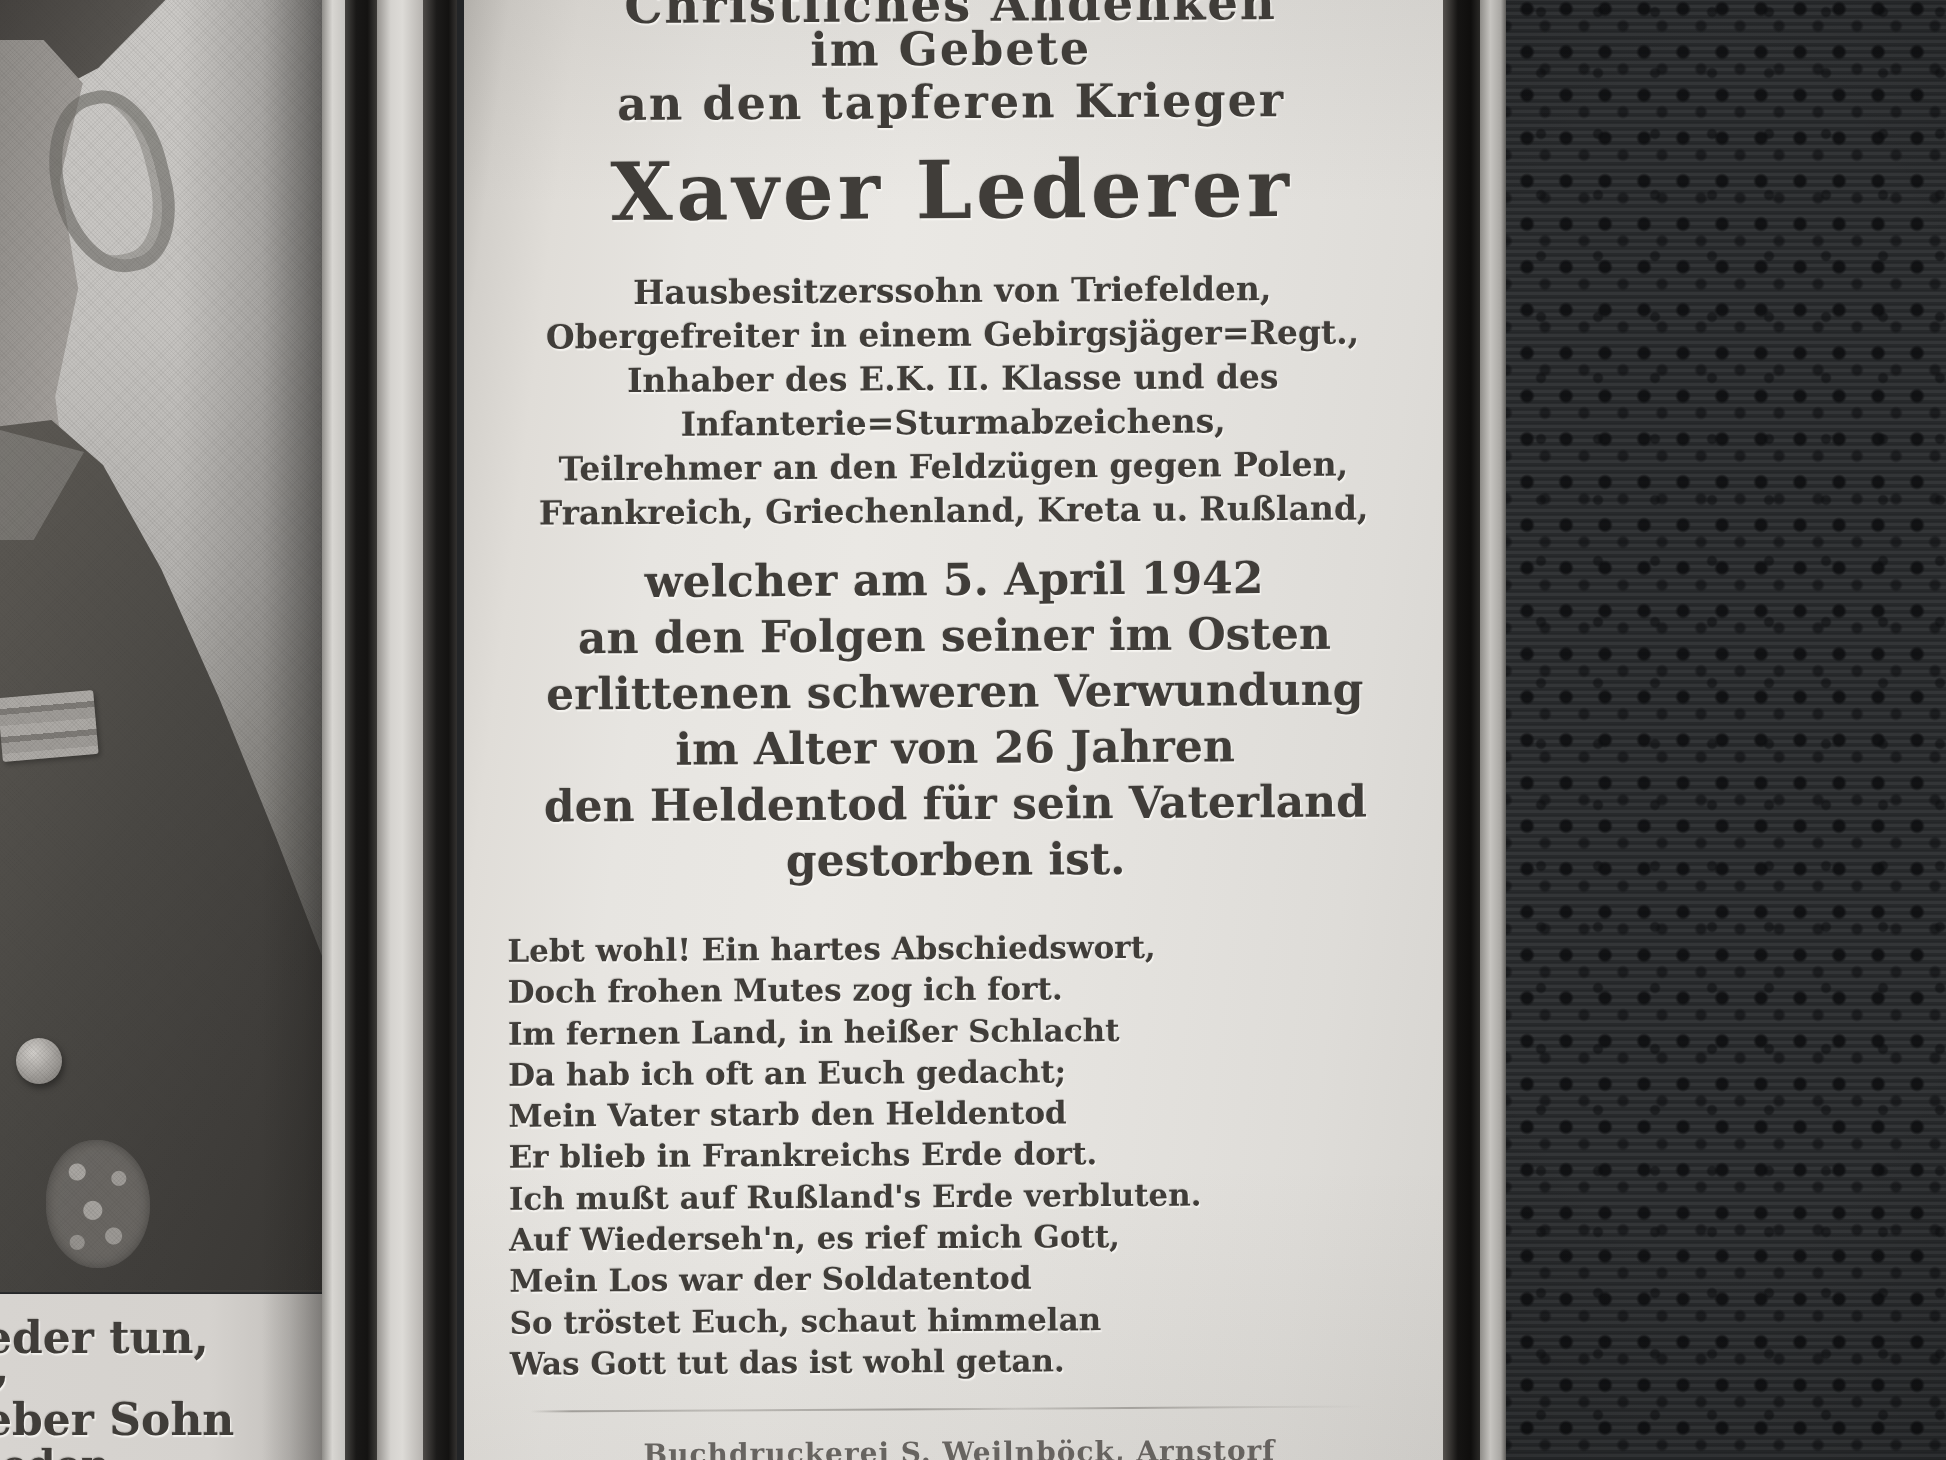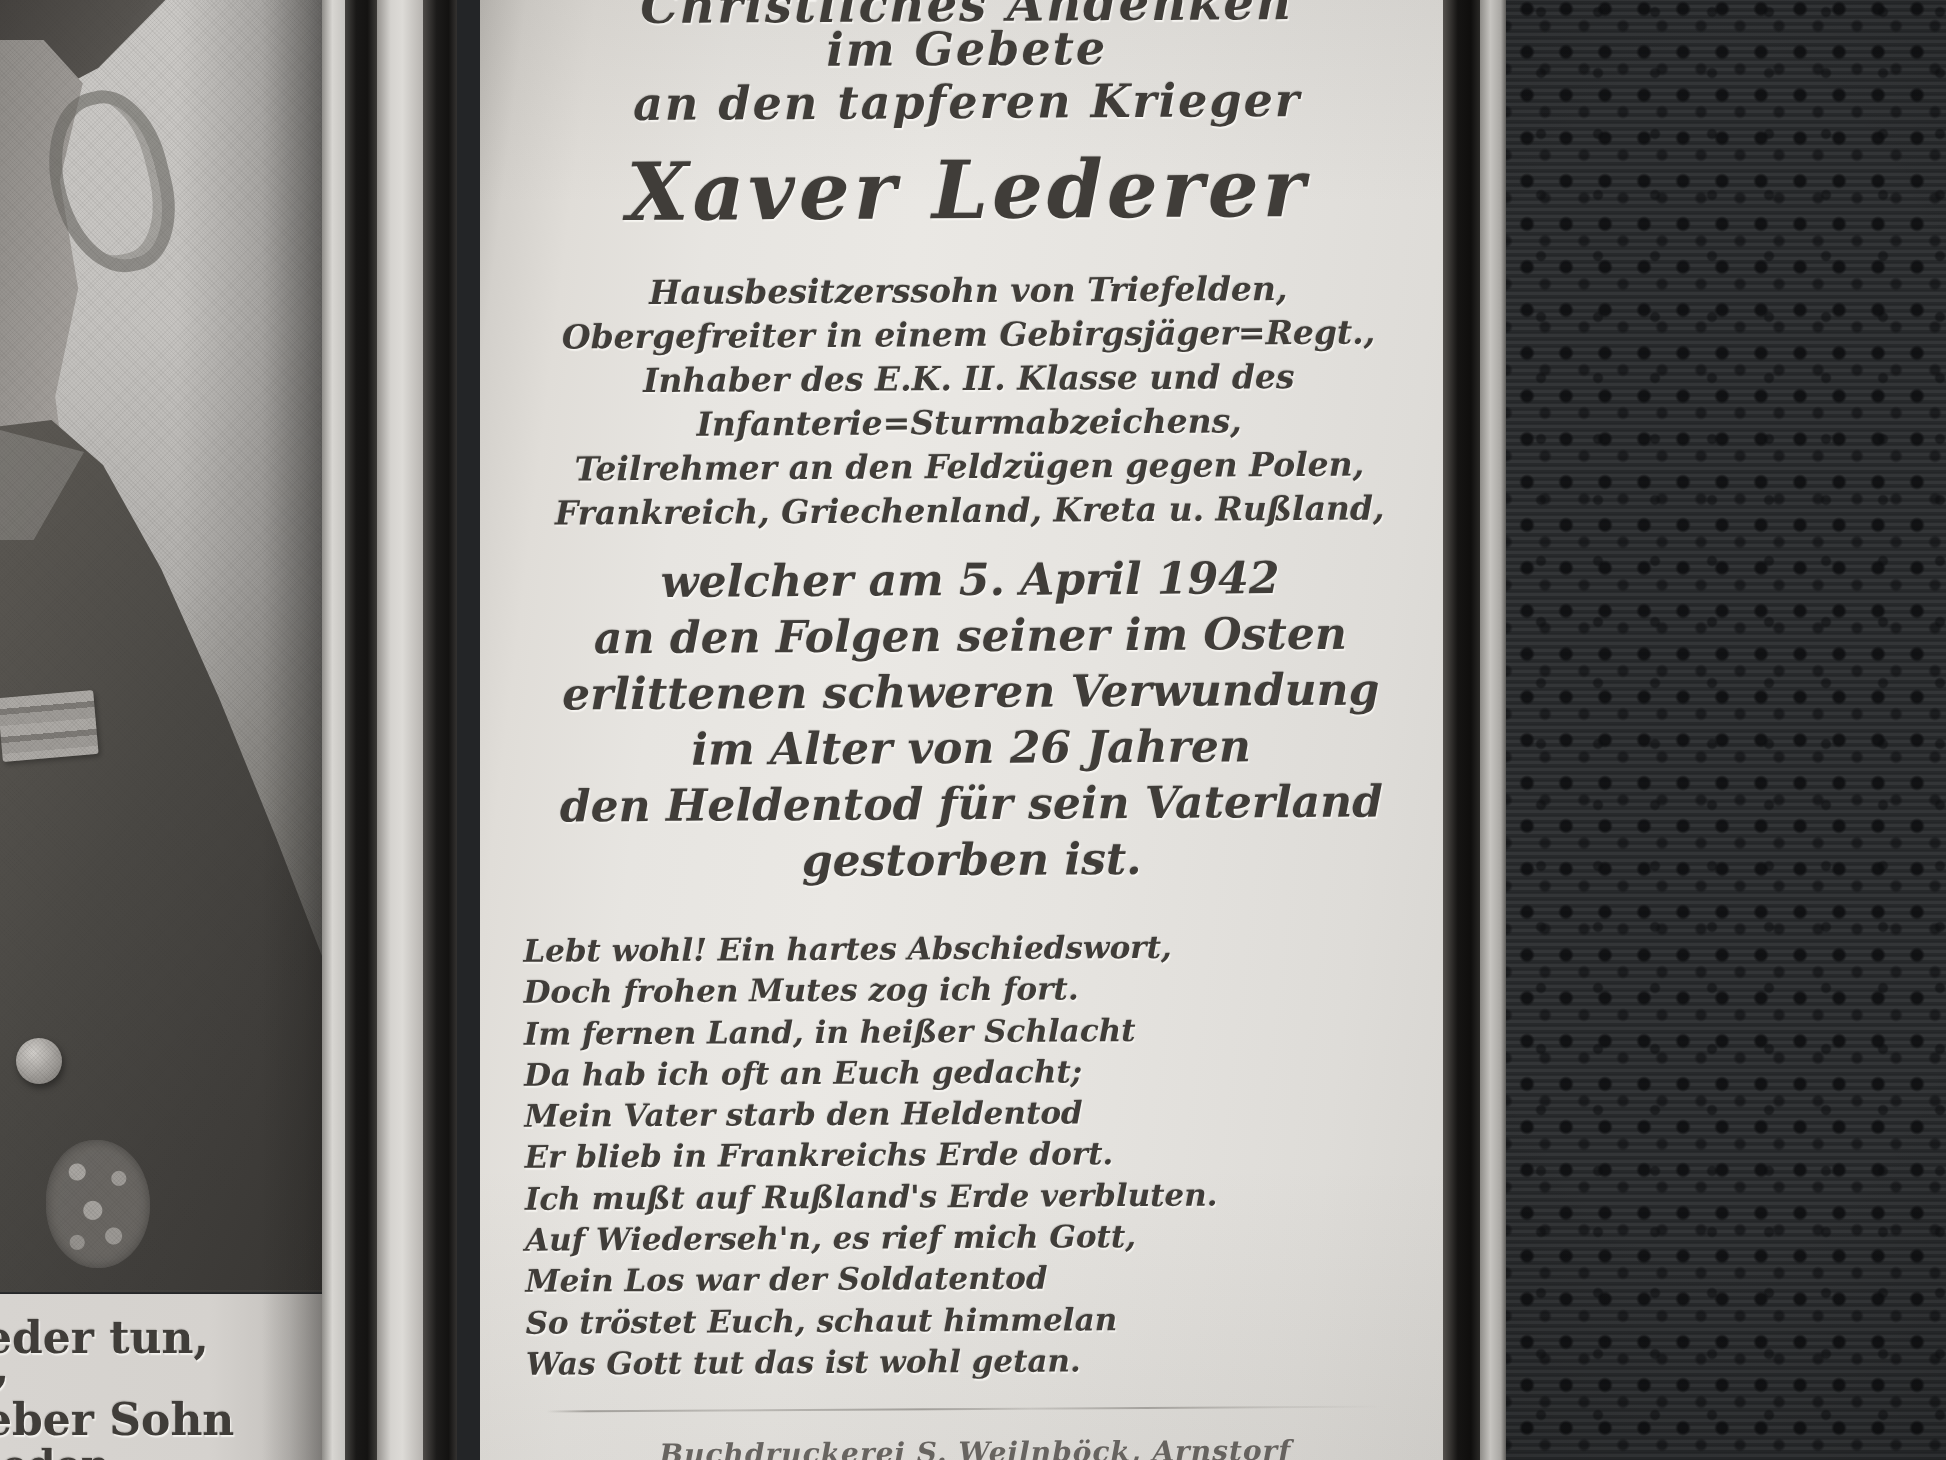--- a/index.html
+++ b/index.html
@@ -88,25 +88,24 @@
   
   .vstrip{position:absolute;top:0;height:1460px;}
   .sw1{left:322px;width:23px;background:linear-gradient(90deg,#8f8d89,#d8d6d2 45%,#c6c4c0);}
   .sd1{left:345px;width:32px;background:linear-gradient(90deg,#454340,#191817 35%,#141312 70%,#3c3a37);}
   .sw2{left:377px;width:46px;background:linear-gradient(90deg,#96938f,#d5d3cf 30%,#dddbd7 55%,#b7b4b0);}
   .sd2{left:423px;width:34px;background:linear-gradient(90deg,#4e4b48,#1c1b1a 40%,#131211 75%,#343230);}
   .sd3{left:1443px;width:37px;background:linear-gradient(90deg,#55524e,#151413 40%,#0f0e0d 75%,#2a2927);}
   .sw3{left:1480px;width:26px;background:linear-gradient(90deg,#8e8c88,#c6c4c0 40%,#a9a7a3 80%,#5f5d5a);}
   
   .card{
-    position:absolute;left:480px;top:0;width:982px;height:1460px;overflow:hidden;
+    position:absolute;left:464px;top:0;width:982px;height:1460px;overflow:hidden;
     background:
       linear-gradient(180deg, rgba(120,117,112,.10), rgba(120,117,112,0) 14%, rgba(120,117,112,0) 80%, rgba(120,117,112,.10)),
       linear-gradient(97deg,#b9b6b1 0%,#d3d0cb 4%,#e0ddd8 10%,#e7e5e1 22%,#eae8e4 40%,#e6e4e0 60%,#dedcd8 85%,#d6d4d0 100%);
-    font-style: italic;
   }
   .card-inner{position:absolute;inset:0;transform:rotate(-0.35deg);}
   .press{color:#403d39;text-shadow:1.2px 2px 1.5px rgba(250,249,246,.85),-0.5px -0.8px 1px rgba(52,50,47,.2);}
   .cline{position:absolute;width:100%;text-align:center;line-height:1;font-weight:bold;white-space:nowrap;}
   .ded1{top:-20px;font-size:48px;letter-spacing:2px;}
   .ded2{top:26px;font-size:46px;letter-spacing:2px;}
   .ded3{top:79px;font-size:46px;letter-spacing:2px;}
   .name{top:150px;font-size:80px;letter-spacing:4px;}
   .details{position:absolute;top:269px;width:100%;}
   .details div{height:44px;font-size:33px;font-weight:bold;text-align:center;line-height:44px;white-space:nowrap;}

